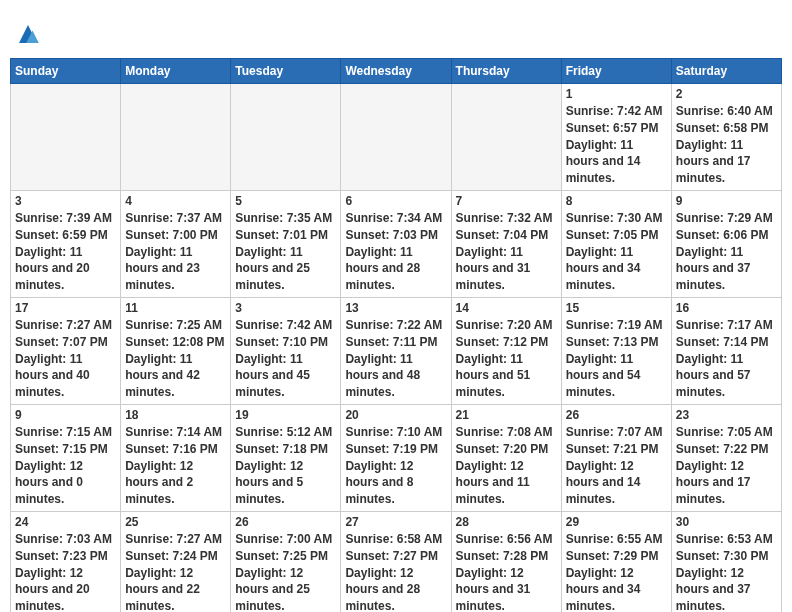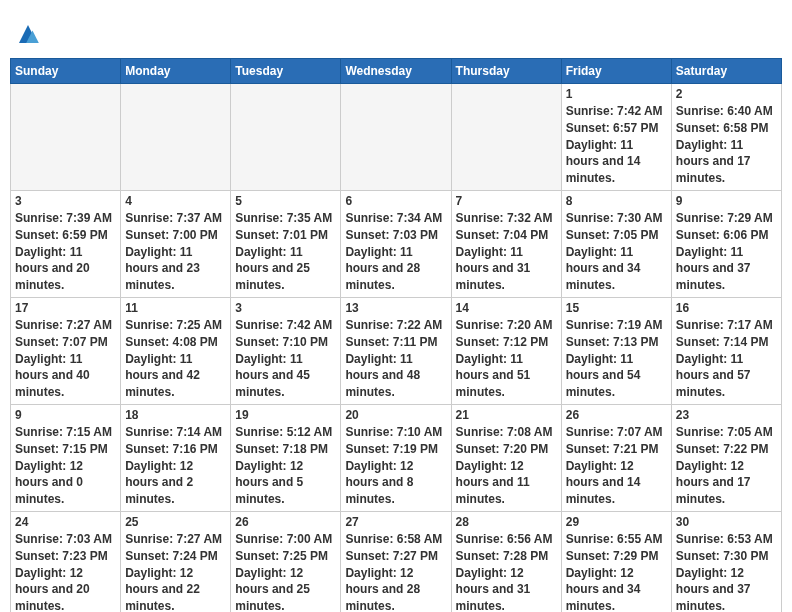--- a/index.html
+++ b/index.html
@@ -195,21 +195,21 @@
         <tr>
           <td>
             <span class="day-num">17</span>
             <div class="day-info">Sunrise: 7:27 AM
 Sunset: 7:07 PM
 Daylight: 11 hours and 40 minutes.</div>
           </td>
           <td>
             <span class="day-num">11</span>
             <div class="day-info">Sunrise: 7:25 AM
-Sunset: 4:08 PM
+Sunset: 12:08 PM
 Daylight: 11 hours and 42 minutes.</div>
           </td>
           <td>
             <span class="day-num">3</span>
             <div class="day-info">Sunrise: 7:42 AM
 Sunset: 7:10 PM
 Daylight: 11 hours and 45 minutes.</div>
           </td>
           <td>
             <span class="day-num">13</span>

